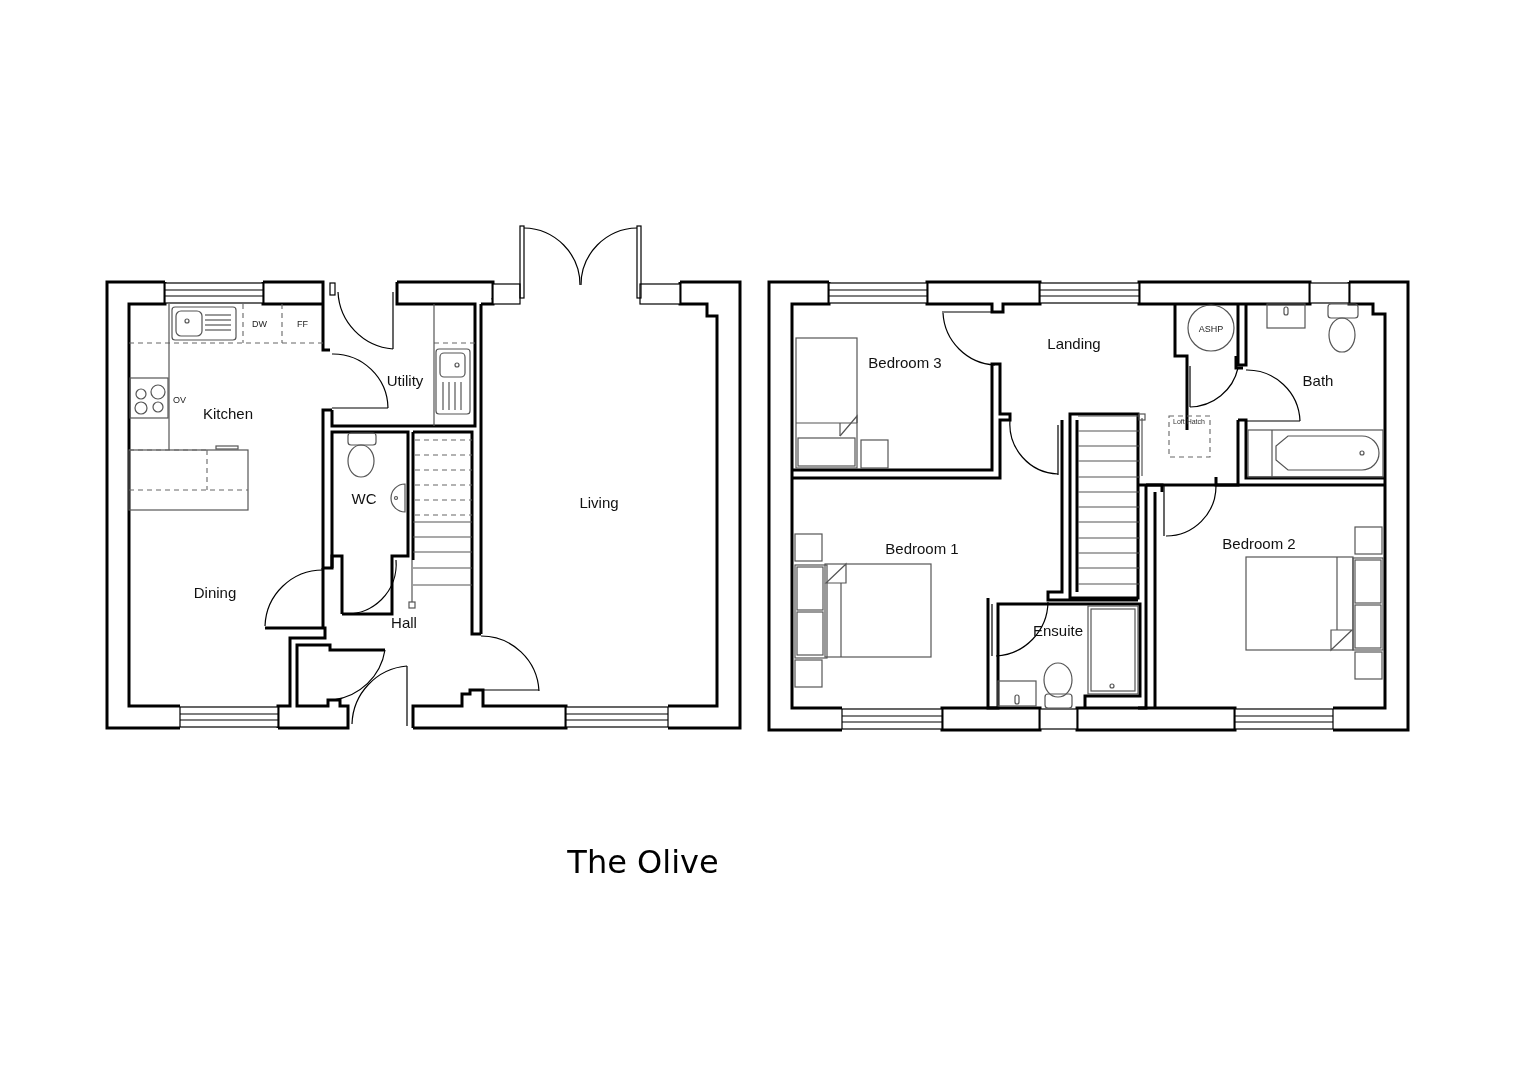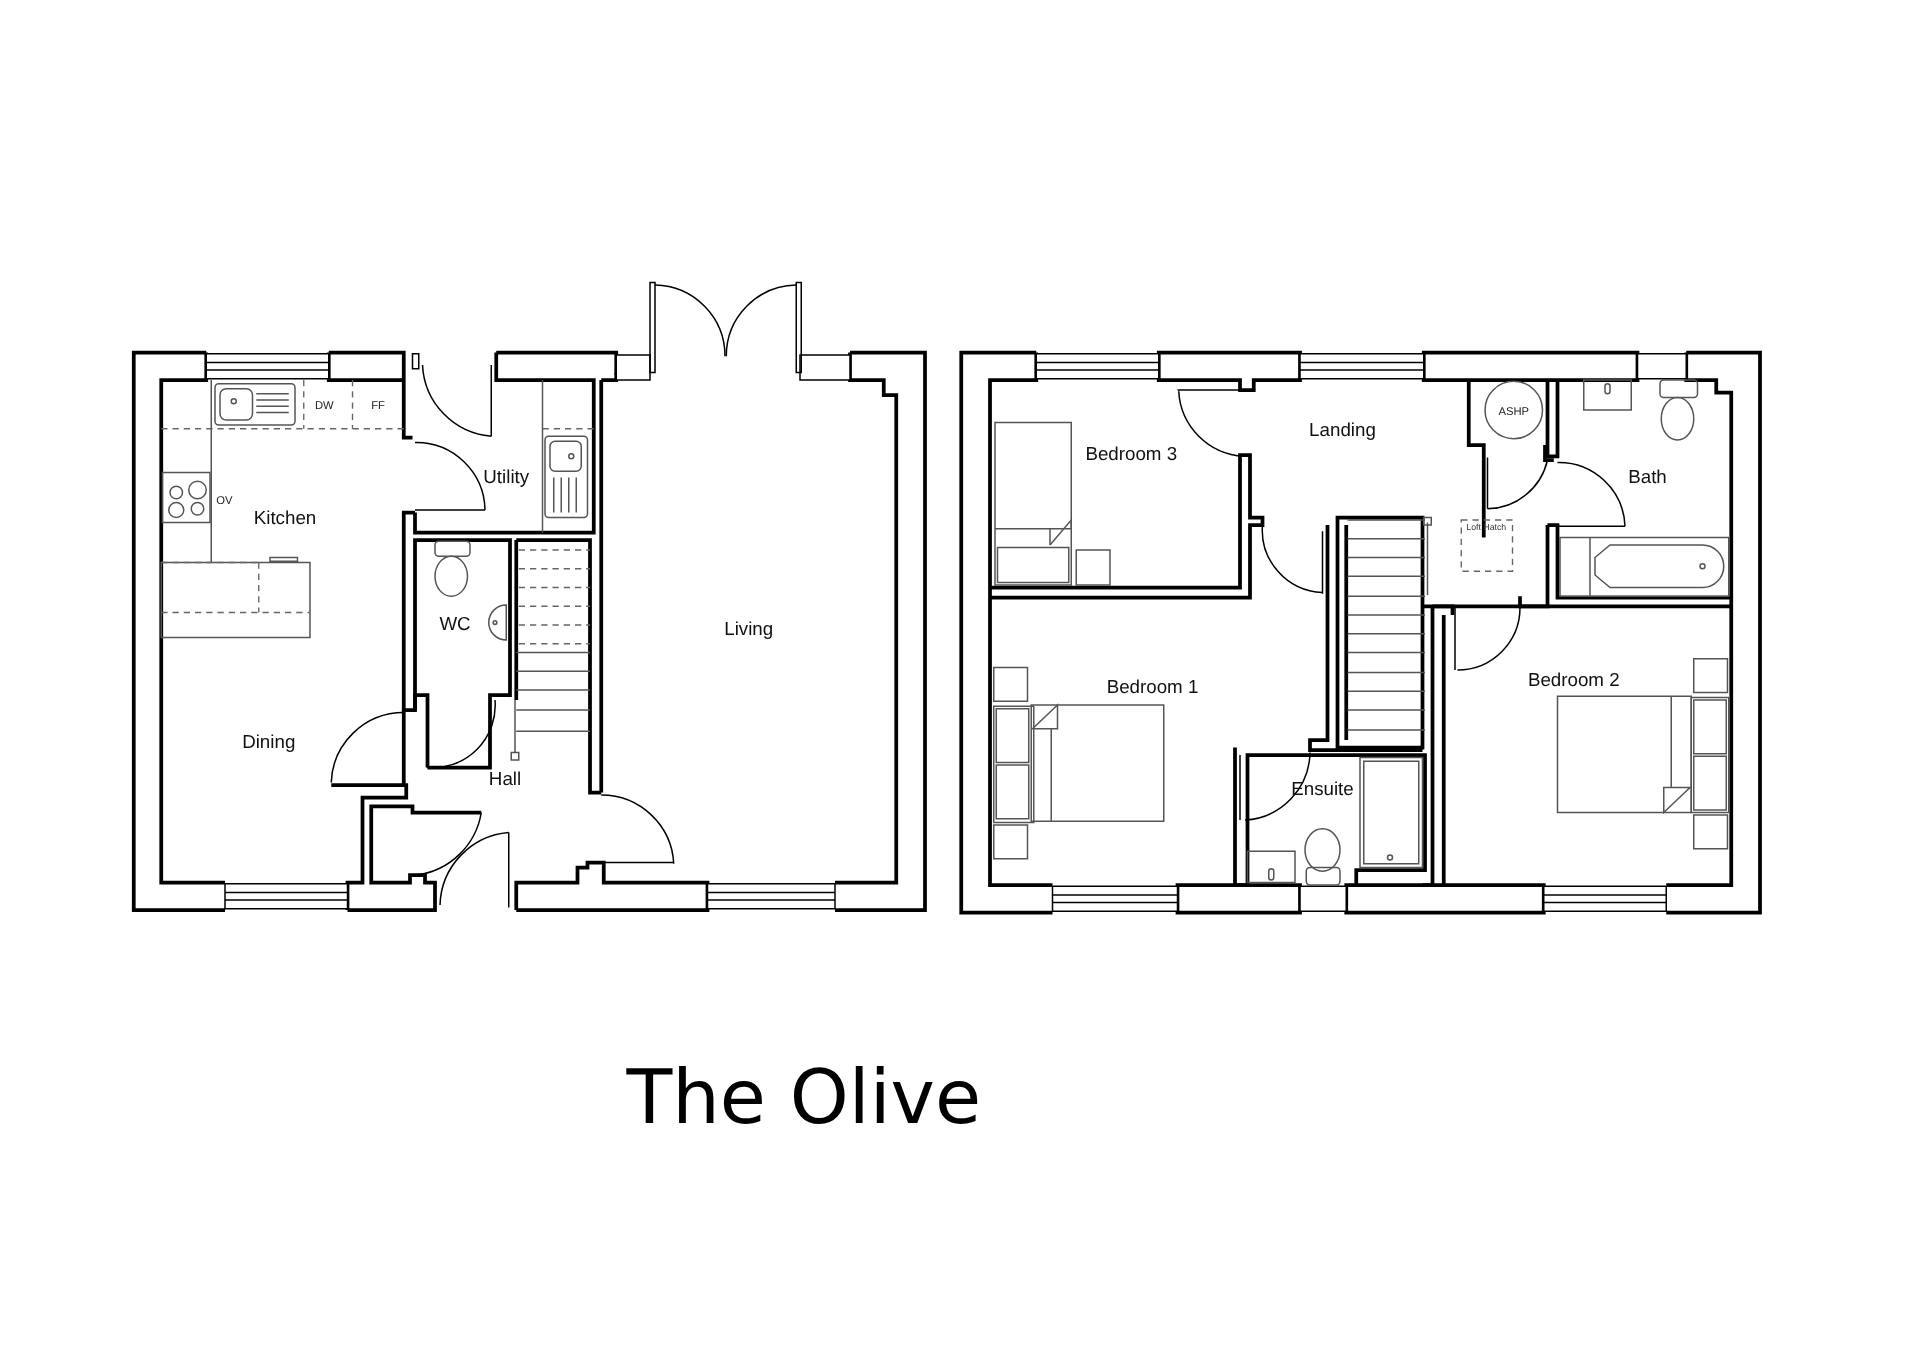--- a/index.html
+++ b/index.html
@@ -6,21 +6,21 @@
   body { width: 1527px; height: 1080px; position: relative; overflow: hidden; font-family: "Liberation Sans", sans-serif; }
   #plan { position: absolute; left: 0; top: 0; width: 1527px; height: 1080px; }
   .wall { fill: none; stroke: #000; stroke-width: 3; stroke-linejoin: miter; }
   .thin { fill: none; stroke: #000; stroke-width: 1.2; }
   .fix { fill: none; stroke: #555; stroke-width: 1.2; }
   .dash { fill: none; stroke: #666; stroke-width: 1.1; stroke-dasharray: 5 4; }
   .win { fill: #fff; stroke: #000; stroke-width: 1.2; }
   .room-label { font-family: "Liberation Sans", sans-serif; font-size: 15px; fill: #111; }
   .small-label { font-family: "Liberation Sans", sans-serif; font-size: 9px; fill: #222; }
   .tiny-label { font-family: "Liberation Sans", sans-serif; font-size: 7px; fill: #333; }
-  #title { position: absolute; left: 0; width: 1286px; top: 843px; text-align: center; font-family: "DejaVu Sans", sans-serif; font-size: 60px; color: #000; }
+  #title { position: absolute; left: 0; width: 1286px; top: 843px; text-align: center; font-family: "DejaVu Sans", sans-serif; font-size: 32px; color: #000; }
 </style>
 </head>
 <body>
 
 <svg id="plan" viewBox="0 0 1527 1080" xmlns="http://www.w3.org/2000/svg">
 
   <g>
 
     <g>
 

